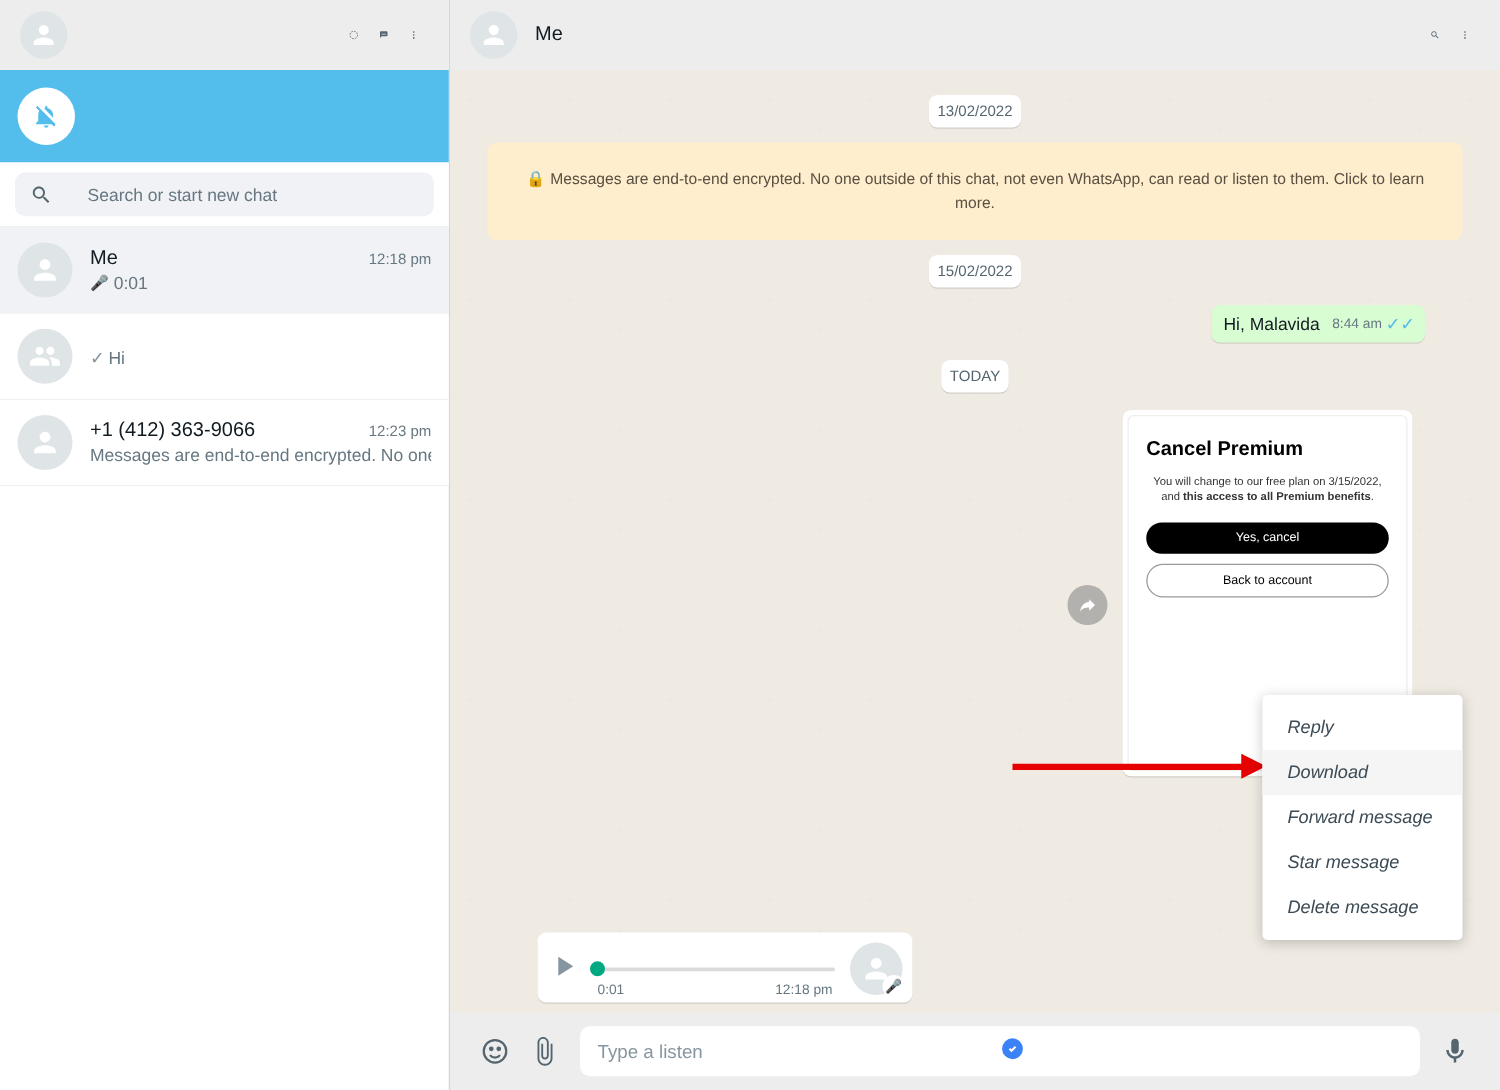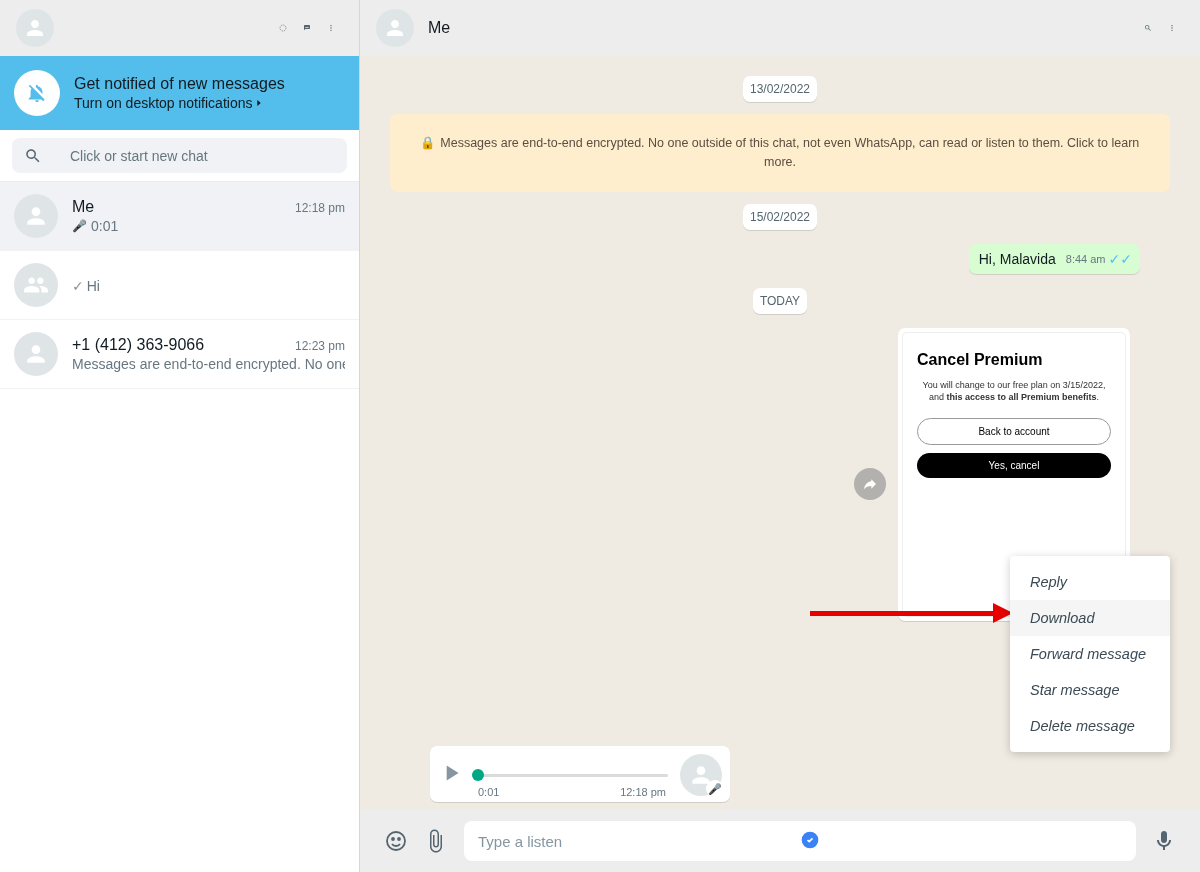--- a/index.html
+++ b/index.html
@@ -112,37 +112,28 @@
         </svg>
     </div>
   </div>
 
   <div class="notif-banner">
     <div class="notif-bell">
       <svg width="22" height="22" viewBox="0 0 24 24">
           <path d="M20 18.7L4.3 3 3 4.3l2.9 2.9C5.3 8.2 5 9.5 5 11v5l-2 2v1h13.7l2 2 1.3-1.3zM12 22c1.1 0 2-.9 2-2h-4c0 1.1.9 2 2 2zM18 16V11c0-3.1-2.1-5.6-5-6.3V4c0-.6-.4-1-1-1s-1 .4-1 1v.7c-.3.1-.6.2-.9.3L18 13.2V16z"></path>
         </svg>
     </div>
-    <div>
-      <div class="notif-title">Get notified of new messages</div>
-      <div class="notif-sub">
-          <span>Turn on desktop notifications</span>
-          <svg width="10" height="10" viewBox="0 0 24 24" fill="#111b21" style="margin-left:2px;">
-            <path d="M8 5l8 7-8 7z"></path>
-          </svg>
-        </div>
-    </div>
   </div>
 
   <div class="search-row">
     <div class="search-box">
       <svg width="18" height="18" viewBox="0 0 24 24">
           <path d="M15.5 14h-.8l-.3-.3c1-1.2 1.6-2.7 1.6-4.3 0-3.6-2.9-6.5-6.5-6.5S3 5.8 3 9.4s2.9 6.5 6.5 6.5c1.6 0 3.1-.6 4.3-1.6l.3.3v.8l5 5 1.5-1.5-5-5zm-6 0C7 14 5 12 5 9.5S7 5 9.5 5 14 7 14 9.5 12 14 9.5 14z"></path>
         </svg>
-      <span>Click or start new chat</span>
+      <span>Search or start new chat</span>
     </div>
   </div>
 
   <div class="chat-item active">
     <div class="avatar">
         <svg width="26" height="26" viewBox="0 0 24 24" fill="#fff">
           <path d="M12 12c2.2 0 4-1.8 4-4s-1.8-4-4-4-4 1.8-4 4 1.8 4 4 4zm0 2c-2.7 0-8 1.3-8 4v2h16v-2c0-2.7-5.3-4-8-4z"></path>
         </svg>
       </div>
     <div class="chat-meta">
@@ -229,22 +220,22 @@
         <div style="position:relative;">
           <div class="forward-icon">
               <svg width="16" height="16" viewBox="0 0 24 24">
                 <path d="M14 5l7 7-7 7v-4c-5 0-8 1-11 5 1-6 4-11 11-12V5z"></path>
               </svg>
             </div>
           <div class="image-bubble">
             <div class="image-content">
               <div class="img-title">Cancel Premium</div>
               <div class="img-text"><span>You will change to our free plan on 3/15/2022, and </span><b>this access to all Premium benefits</b>.</div>
+              <div class="img-btn black">Yes, cancel</div>
               <div class="img-btn white">Back to account</div>
-              <div class="img-btn black">Yes, cancel</div>
             </div>
             <div class="img-overlay-time">
                 <span>11:48 am</span>
                 <span class="ticks">✓✓</span>
               </div>
           </div>
         </div>
       </div>
 
       <div style="position:absolute; left:70px; top:690px;">

